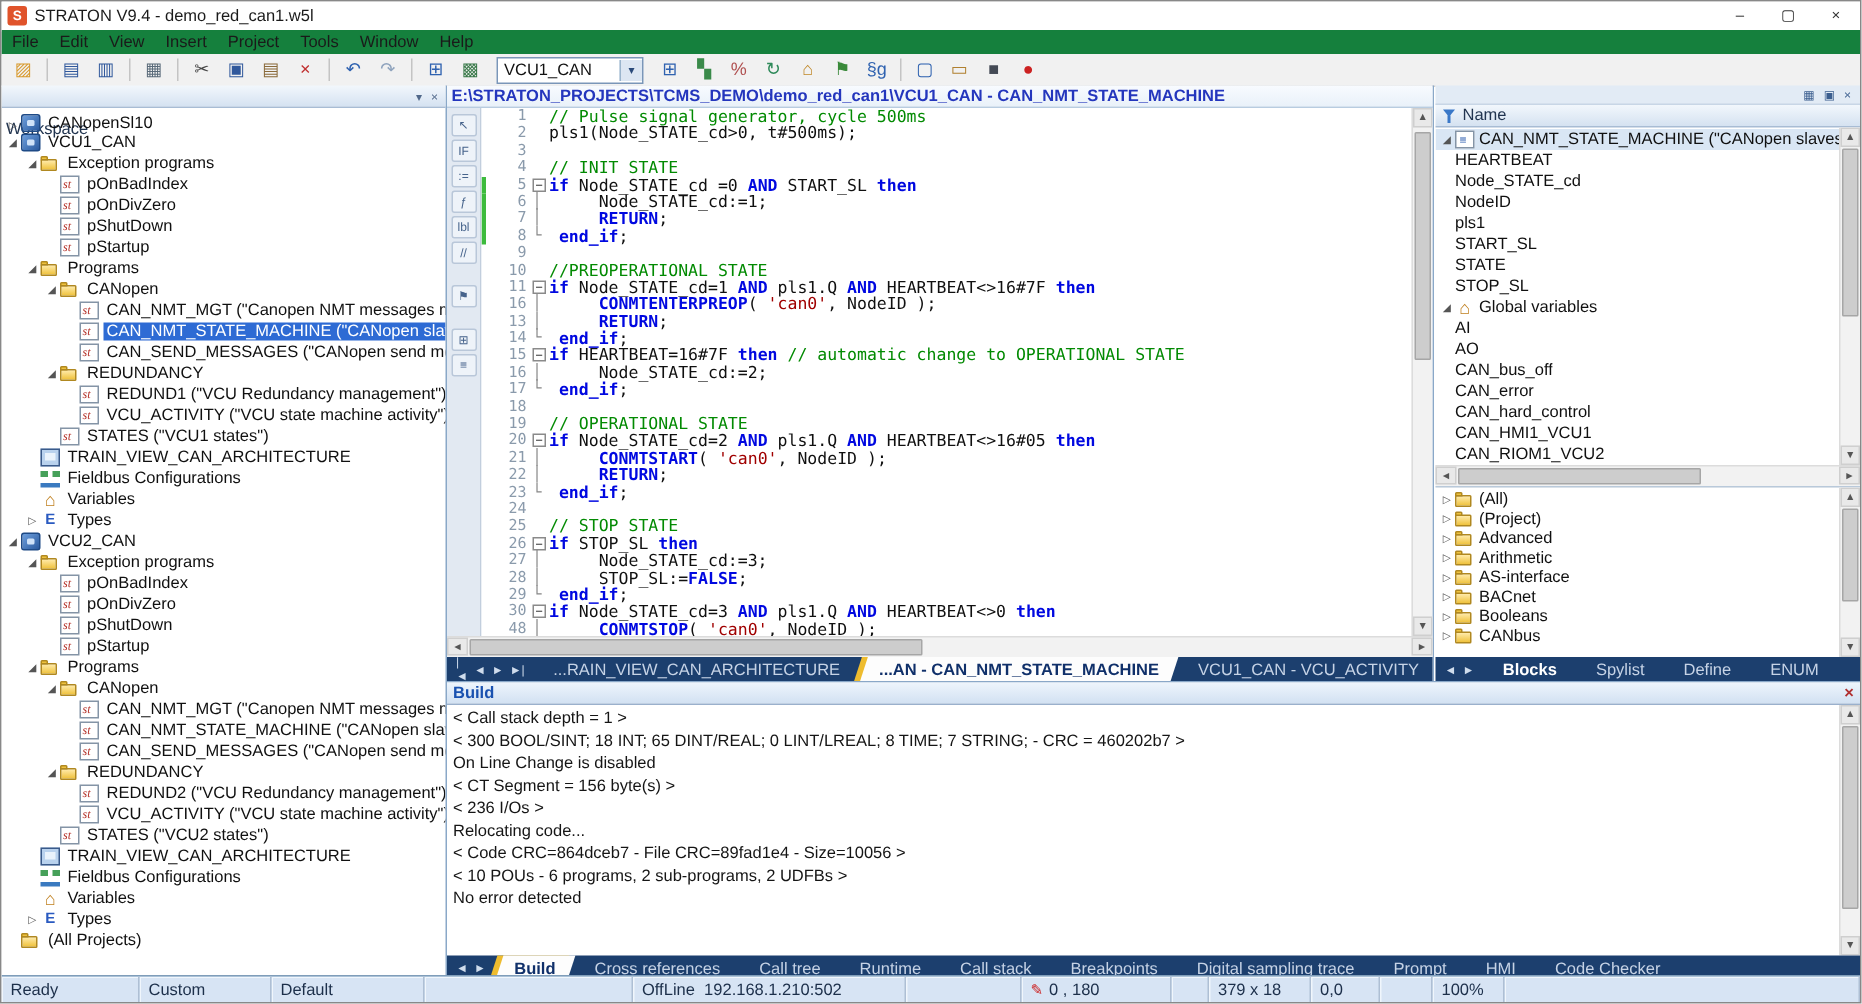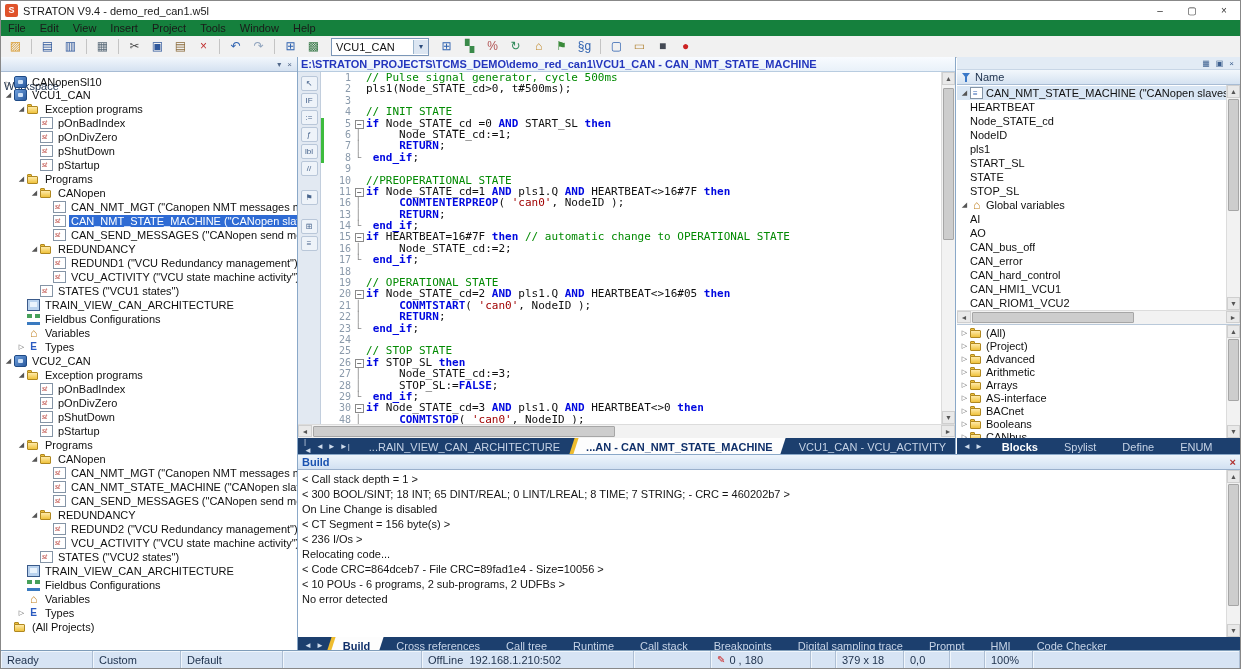--- a/index.html
+++ b/index.html
@@ -737,25 +737,20 @@
                 <span class="vlabel">Advanced</span>
               </div>
               <div class="blk-row">
                 <span class="arrow">▷</span>
                 <span class="ti ti-folder"></span>
                 <span class="vlabel">Arithmetic</span>
               </div>
               <div class="blk-row">
                 <span class="arrow">▷</span>
                 <span class="ti ti-folder"></span>
-                <span class="vlabel">Arrays</span>
-              </div>
-              <div class="blk-row">
-                <span class="arrow">▷</span>
-                <span class="ti ti-folder"></span>
                 <span class="vlabel">AS-interface</span>
               </div>
               <div class="blk-row">
                 <span class="arrow">▷</span>
                 <span class="ti ti-folder"></span>
                 <span class="vlabel">BACnet</span>
               </div>
               <div class="blk-row">
                 <span class="arrow">▷</span>
                 <span class="ti ti-folder"></span>
@@ -824,21 +819,21 @@
           </span>
       </div>
     </div>
   </div>
 
   <div class="statusbar">
     <span class="sb-cell" style="width:92px">Ready</span>
     <span class="sb-cell" style="width:88px">Custom</span>
     <span class="sb-cell" style="width:102px">Default</span>
     <span class="sb-sp" style="width:138px"></span>
-    <span class="sb-cell" style="width:212px">
+    <span class="sb-cell" style="width:182px">
       <span>OffLine</span>&nbsp;&nbsp;
       <span>192.168.1.210:502</span>
     </span>
     <span class="sb-sp" style="width:76px"></span>
     <span class="sb-cell" style="width:100px">
       <span class="pen">✎</span>
       <span>0 , 180</span>
     </span>
     <span class="sb-sp" style="width:24px"></span>
     <span class="sb-cell" style="width:68px">379 x 18</span>

